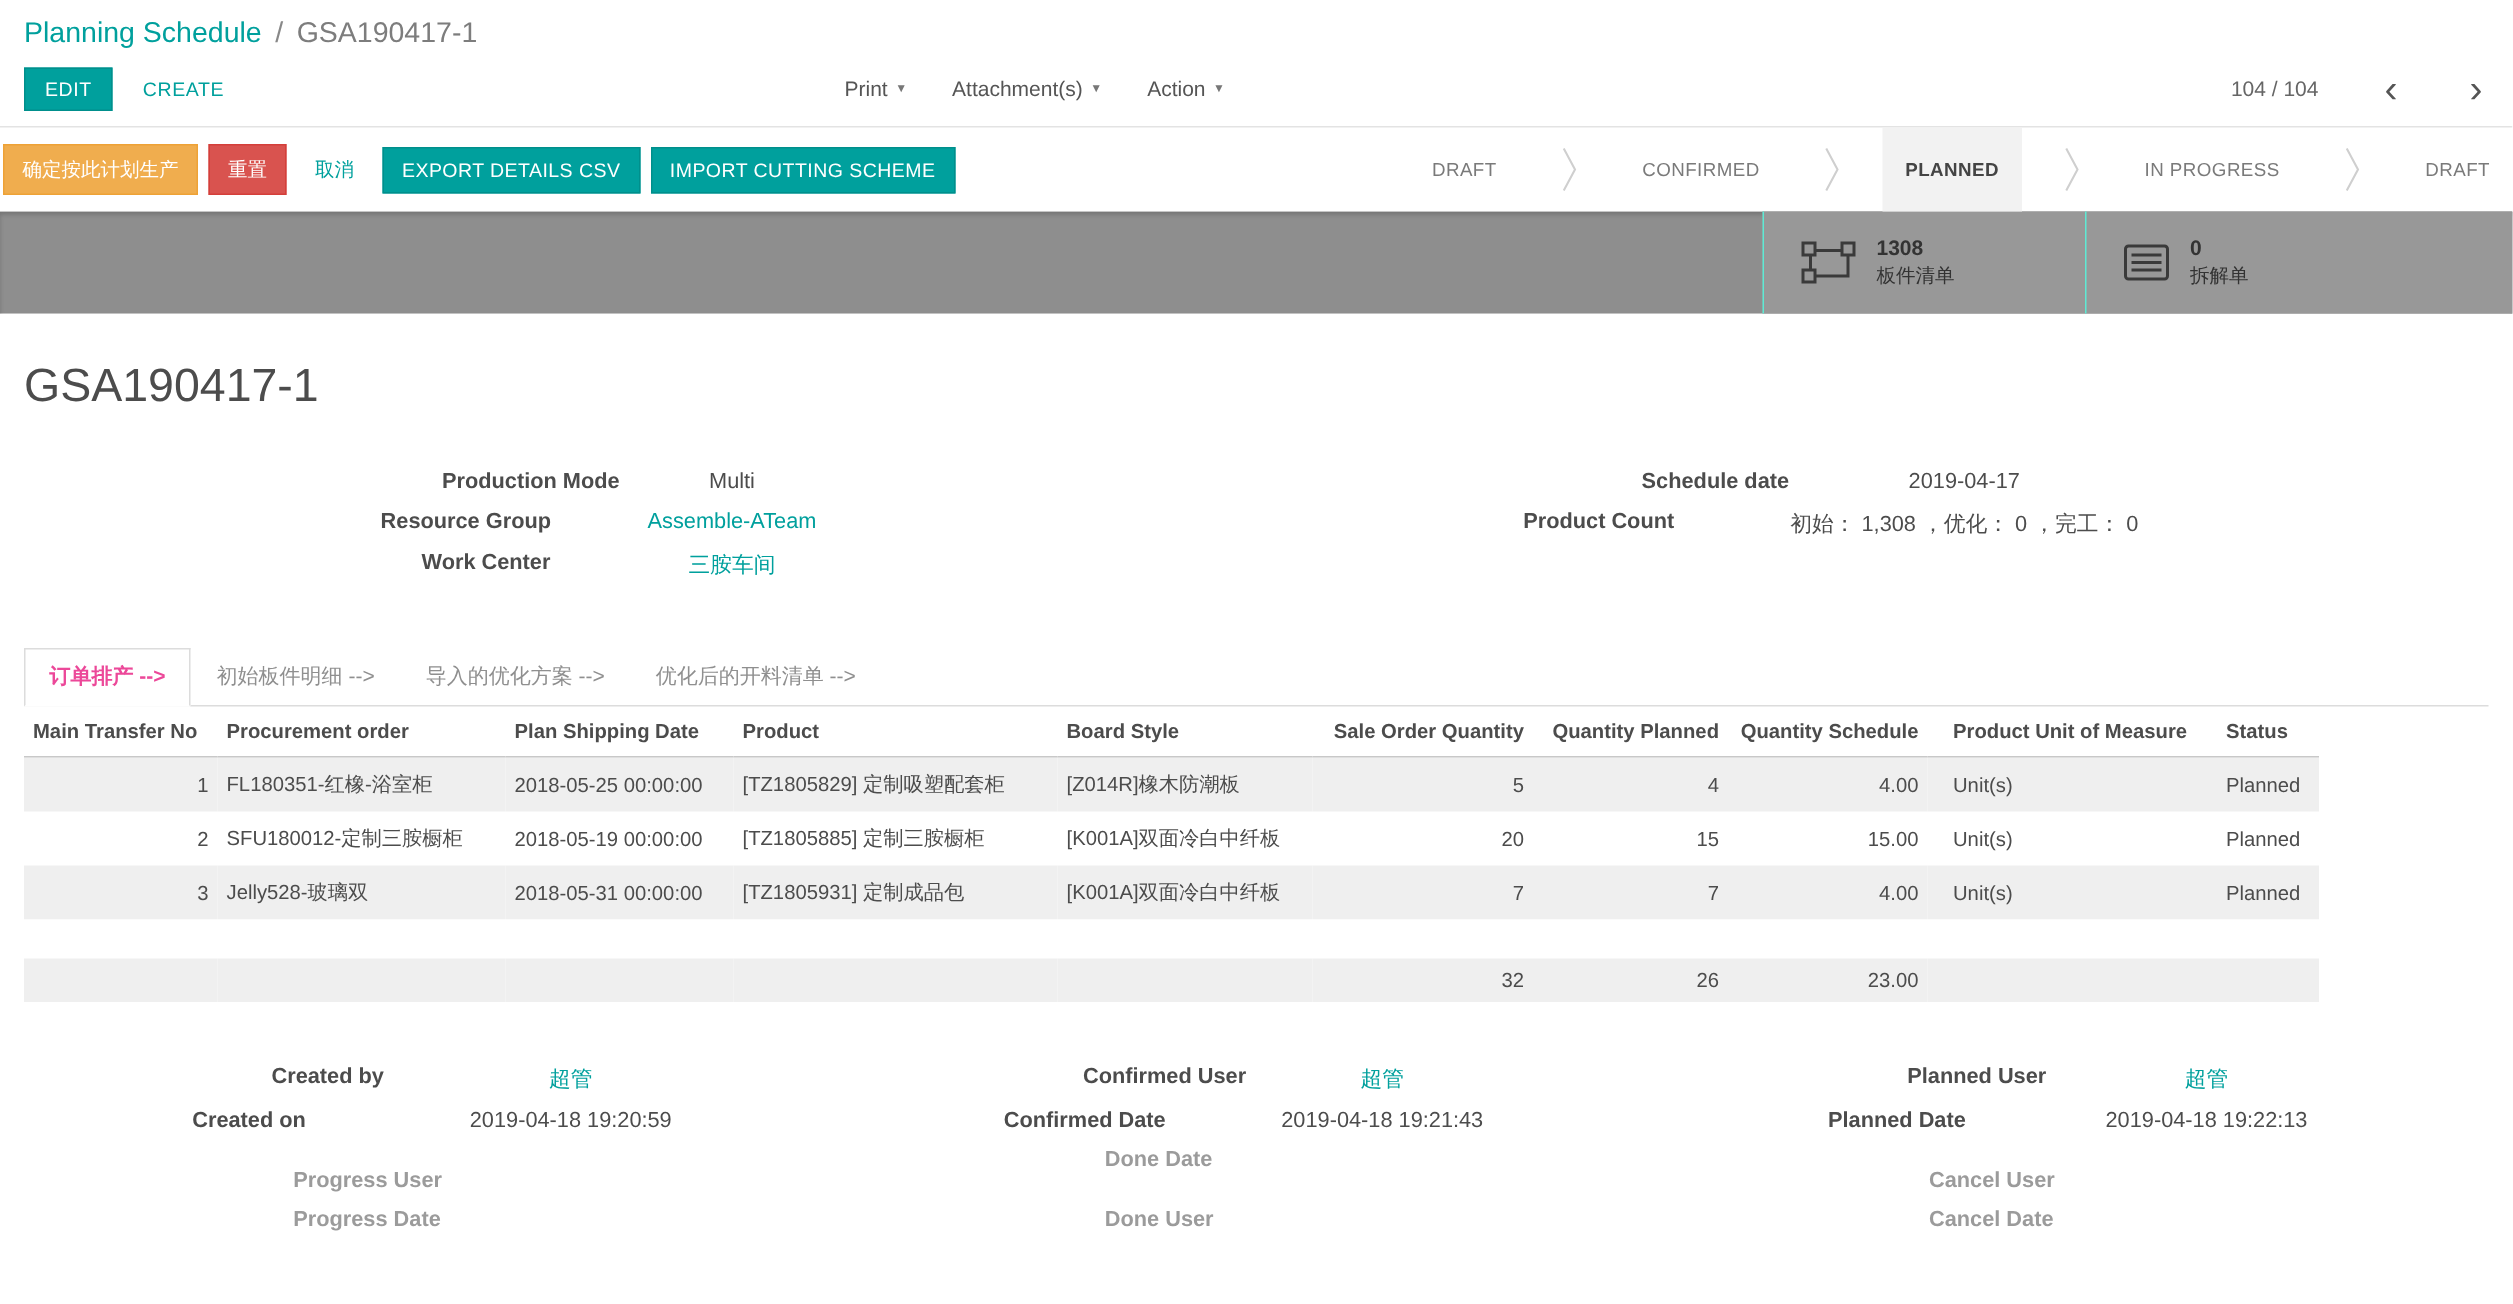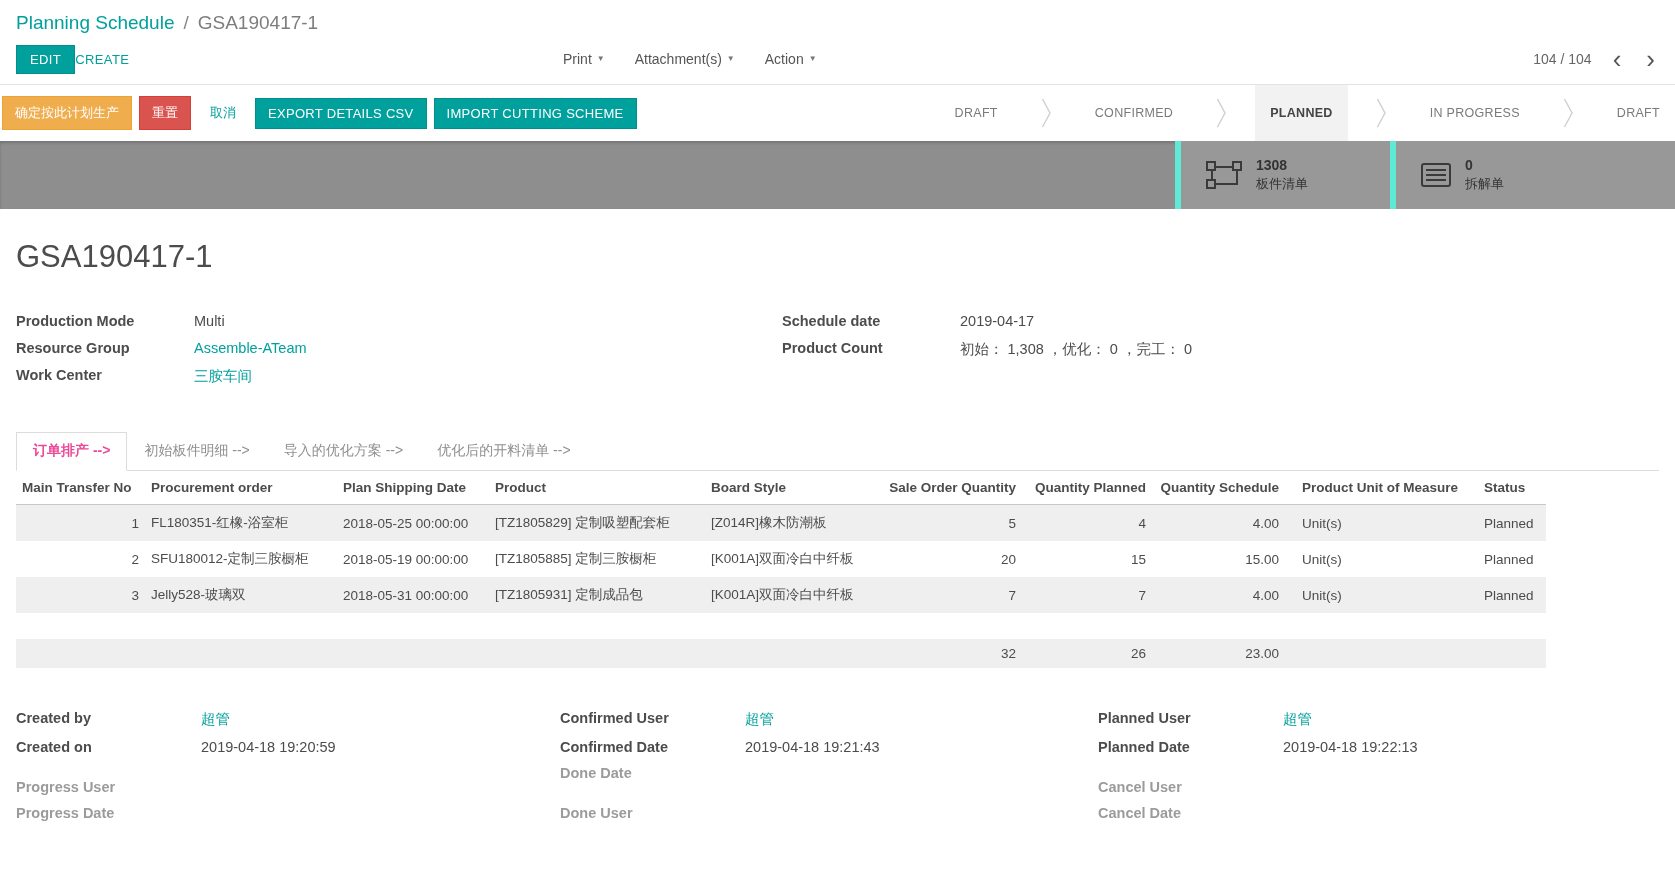--- a/index.html
+++ b/index.html
@@ -40,21 +40,21 @@
     padding: 6px 13px;
     cursor: pointer;
     font-family: inherit;
   }
   .btn-create {
     background: none;
     border: none;
     color: #00a09d;
     font-size: 13px;
     letter-spacing: .4px;
-    margin-left: 0;
+    margin-left: 20px;
     cursor: pointer;
     font-family: inherit;
   }
   .cp-menus {
     position: absolute;
     left: 563px;
     display: flex;
     gap: 30px;
     align-items: center;
   }
@@ -67,21 +67,21 @@
     cursor: pointer;
     display: flex;
     align-items: center;
     gap: 5px;
   }
   .caret { font-size: 8px; color: #777; line-height: 1; }
   .pager {
     margin-left: auto;
     display: flex;
     align-items: center;
-    gap: 17px;
+    gap: 40px;
     color: #666;
   }
   .pager-count { font-size: 14px; }
   .pager-arrow {
     background: none; border: none; cursor: pointer;
     font-size: 26px; line-height: 20px; color: #555;
     font-family: inherit;
     padding: 0 4px;
   }
 
@@ -139,21 +139,21 @@
     background: #8e8e8e;
     box-shadow: inset 0 2px 3px rgba(0,0,0,.18);
     display: flex;
     justify-content: flex-end;
   }
   .stat-btn {
     display: flex;
     align-items: center;
     gap: 13px;
     padding: 0 24px;
-    border-left: 6px solid #5eead4;
+    border-left: 1px solid #5eead4;
     background: #989898;
     cursor: pointer;
     color: #333;
   }
   .stat-btn-1 { width: 215px; }
   .stat-btn-2 { width: 285px; }
   .stat-text { display: flex; flex-direction: column; gap: 2px; }
   .stat-value { font-weight: bold; font-size: 14px; }
   .stat-label { font-size: 13px; }
 
@@ -161,21 +161,21 @@
   .sheet { padding: 0 16px; }
   .sheet-title {
     margin-top: 30px;
     font-size: 31px;
     font-weight: normal;
     color: #4c4c4c;
   }
   .field-groups { display: flex; margin-top: 38px; }
   .fg-left { width: 766px; }
   .fg-right { flex: 1; }
-  .field-row { display: flex; margin-bottom: 11px; font-size: 14.5px; }
+  .field-row { display: flex; margin-bottom: 11px; font-size: 14.5px; justify-content: center; }
   .field-label { width: 178px; font-weight: bold; color: #4c4c4c; flex-shrink: 0; }
   .field-value { color: #4c4c4c; }
   .link-value { color: #00a09d; cursor: pointer; }
 
   
   .tabs {
     display: flex;
     margin-top: 34px;
     border-bottom: 1px solid #dcdcdc;
     align-items: flex-end;

